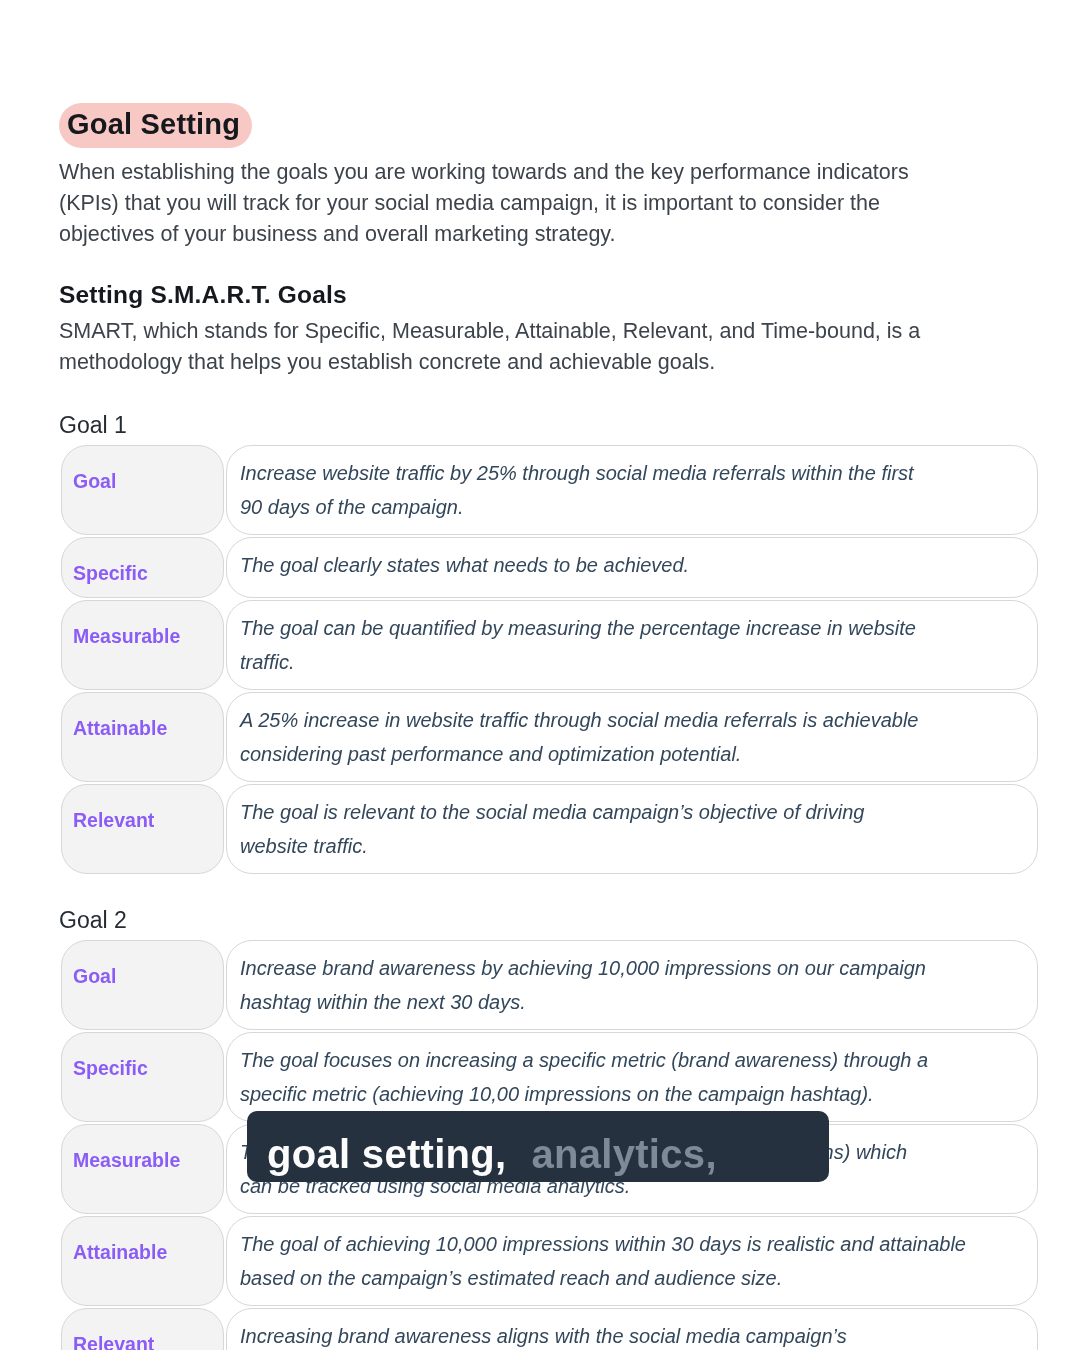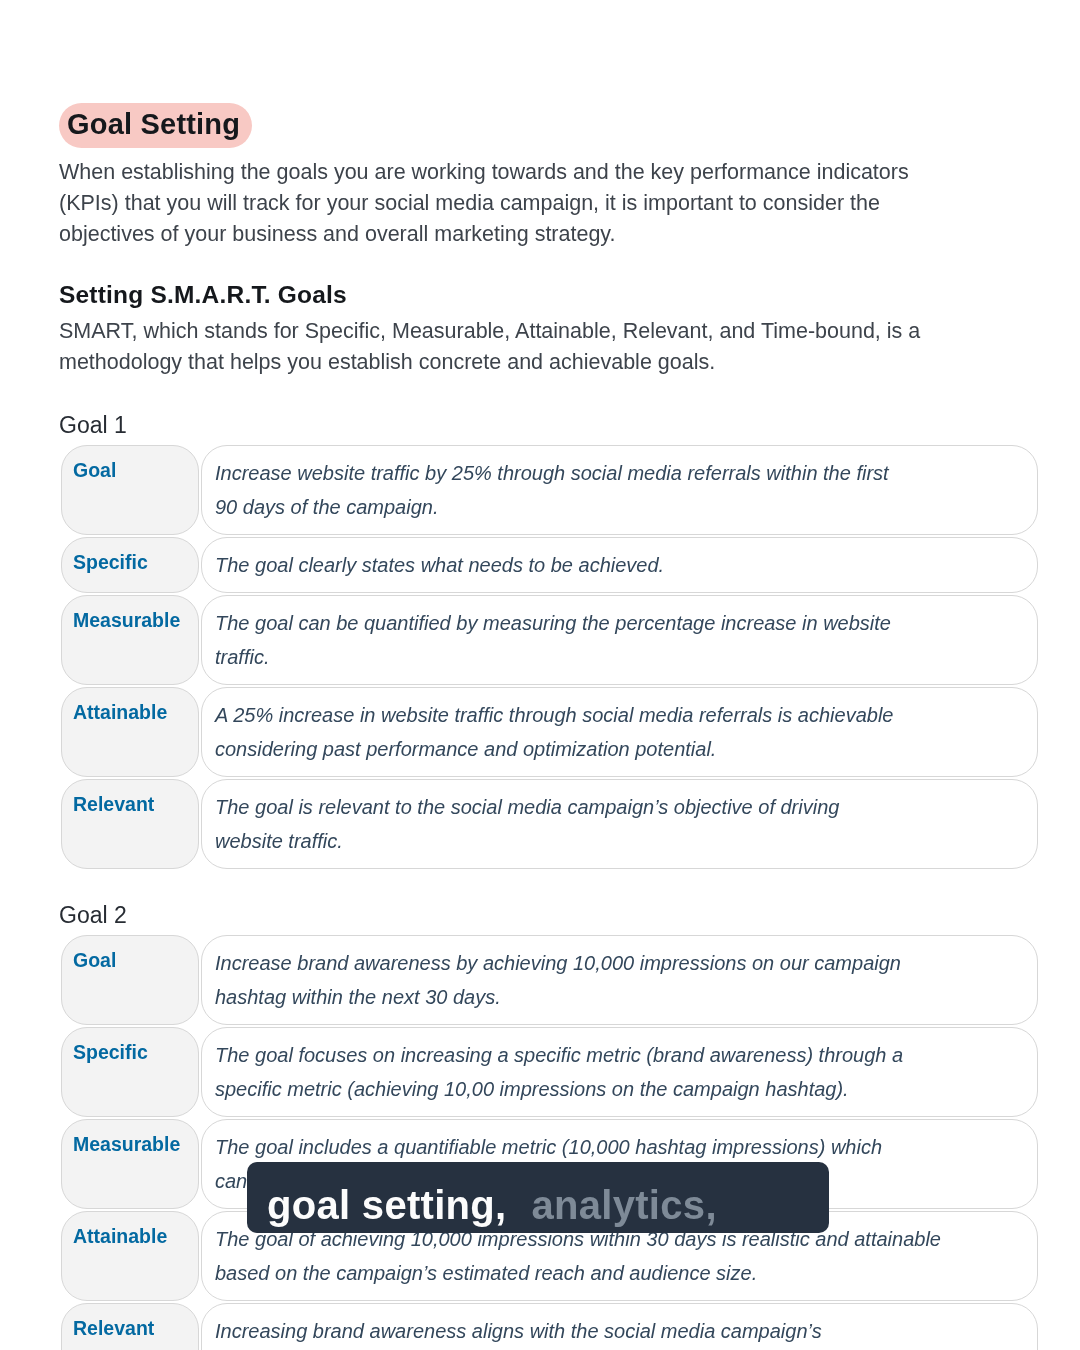--- a/index.html
+++ b/index.html
@@ -55,44 +55,44 @@
     width: 981px;
     border-collapse: separate;
     border-spacing: 2px;
     table-layout: fixed;
   }
   table.smart-table th,
   table.smart-table td {
     border: 1px solid #d7d7d7;
   }
   table.smart-table th {
-    width: 138px;
+    width: 163px;
     background: #f3f3f3;
     text-align: left;
     vertical-align: top;
-    padding: 13px 6px 12px 11px;
+    padding: 24px 6px 12px 11px;
     font-size: 19.5px;
     font-weight: bold;
-    color: #0369a1;
+    color: #8b5cf6;
   }
   table.smart-table td {
     background: #ffffff;
     vertical-align: top;
     padding: 10px 24px 10px 13px;
     font-size: 20px;
     font-style: italic;
     line-height: 34px;
     color: #33475b;
     white-space: pre-line;
   }
 
   .caption-overlay {
     position: absolute;
     left: 247px;
-    top: 1162px;
+    top: 1111px;
     width: 582px;
     height: 71px;
     background: #263140;
     border-radius: 10px;
     display: flex;
     align-items: center;
     padding: 18px 16px 2px 20px;
     z-index: 5;
     white-space: nowrap;
     overflow: hidden;

